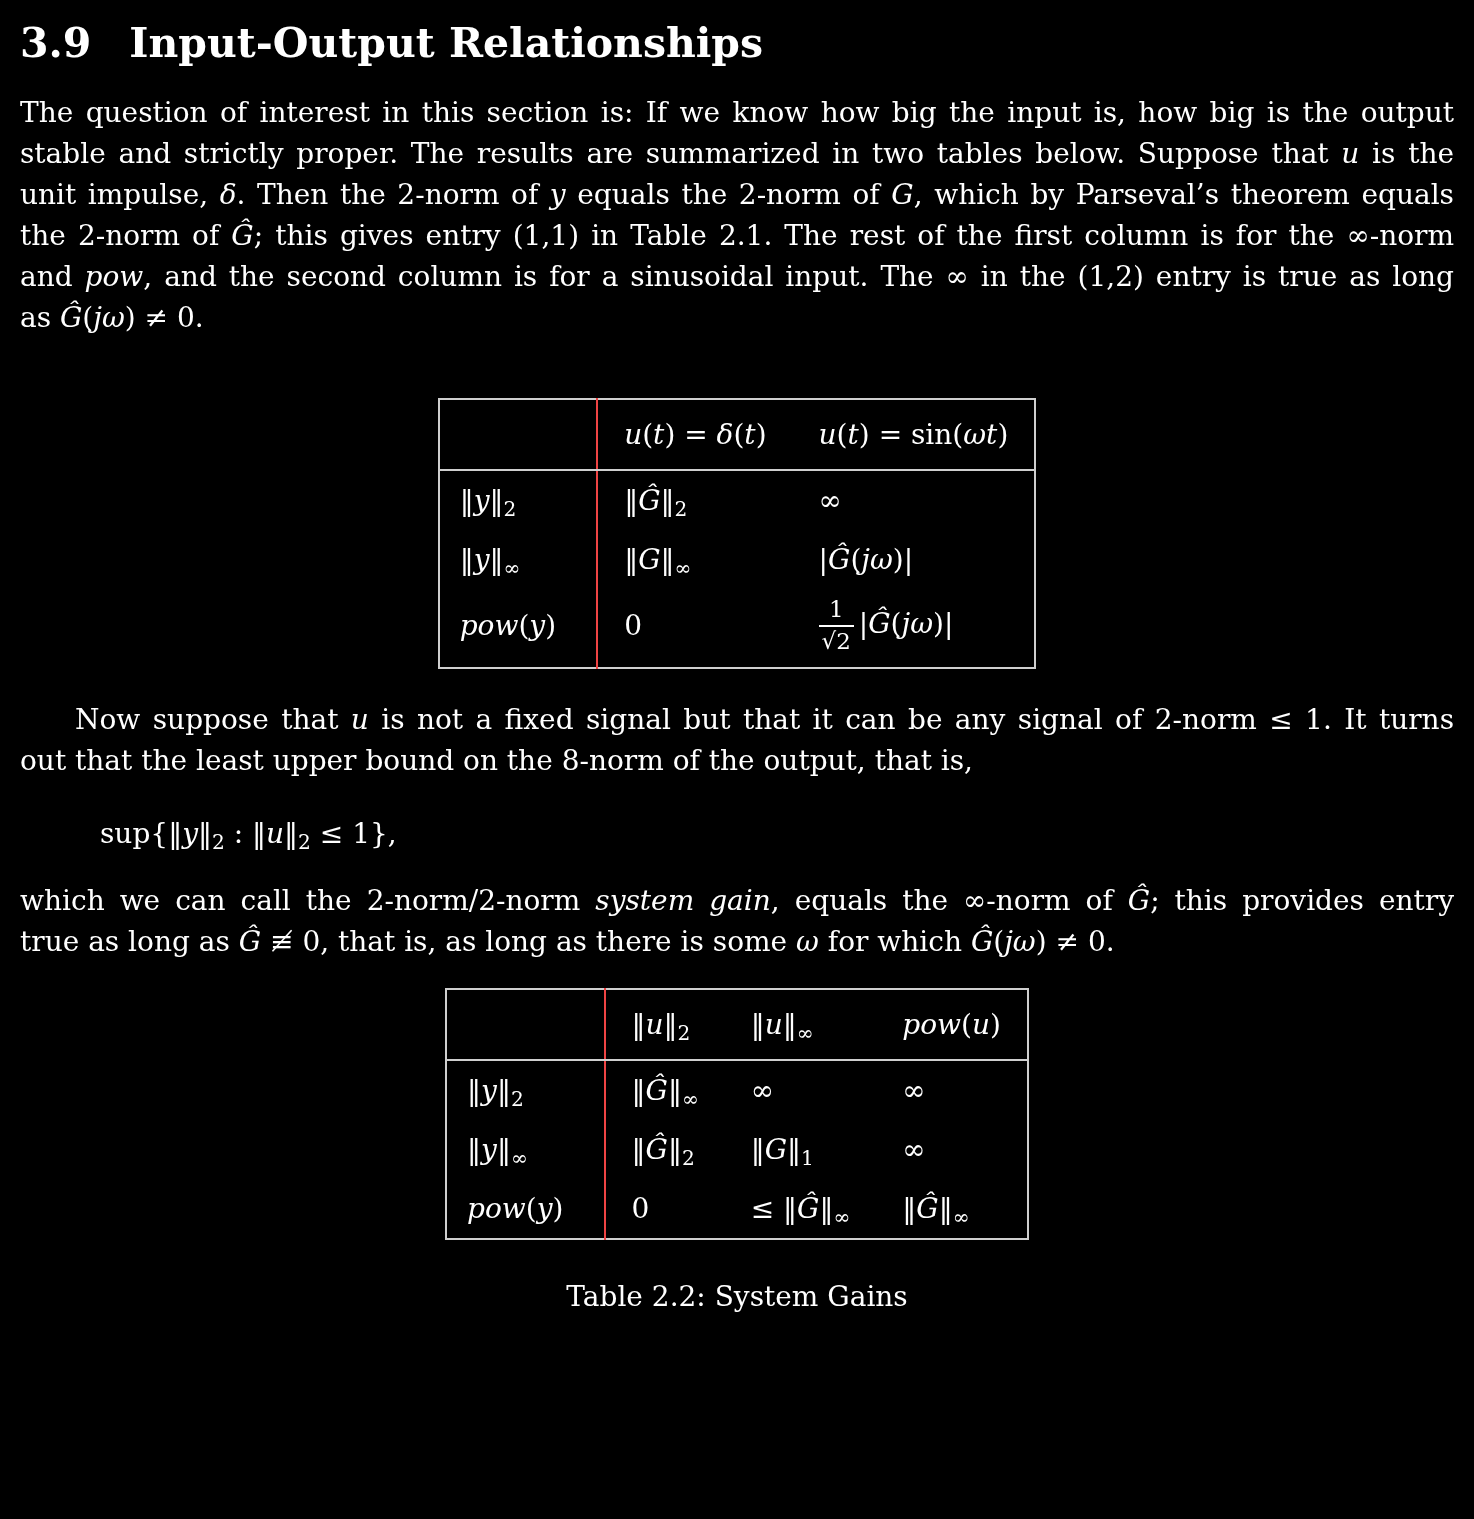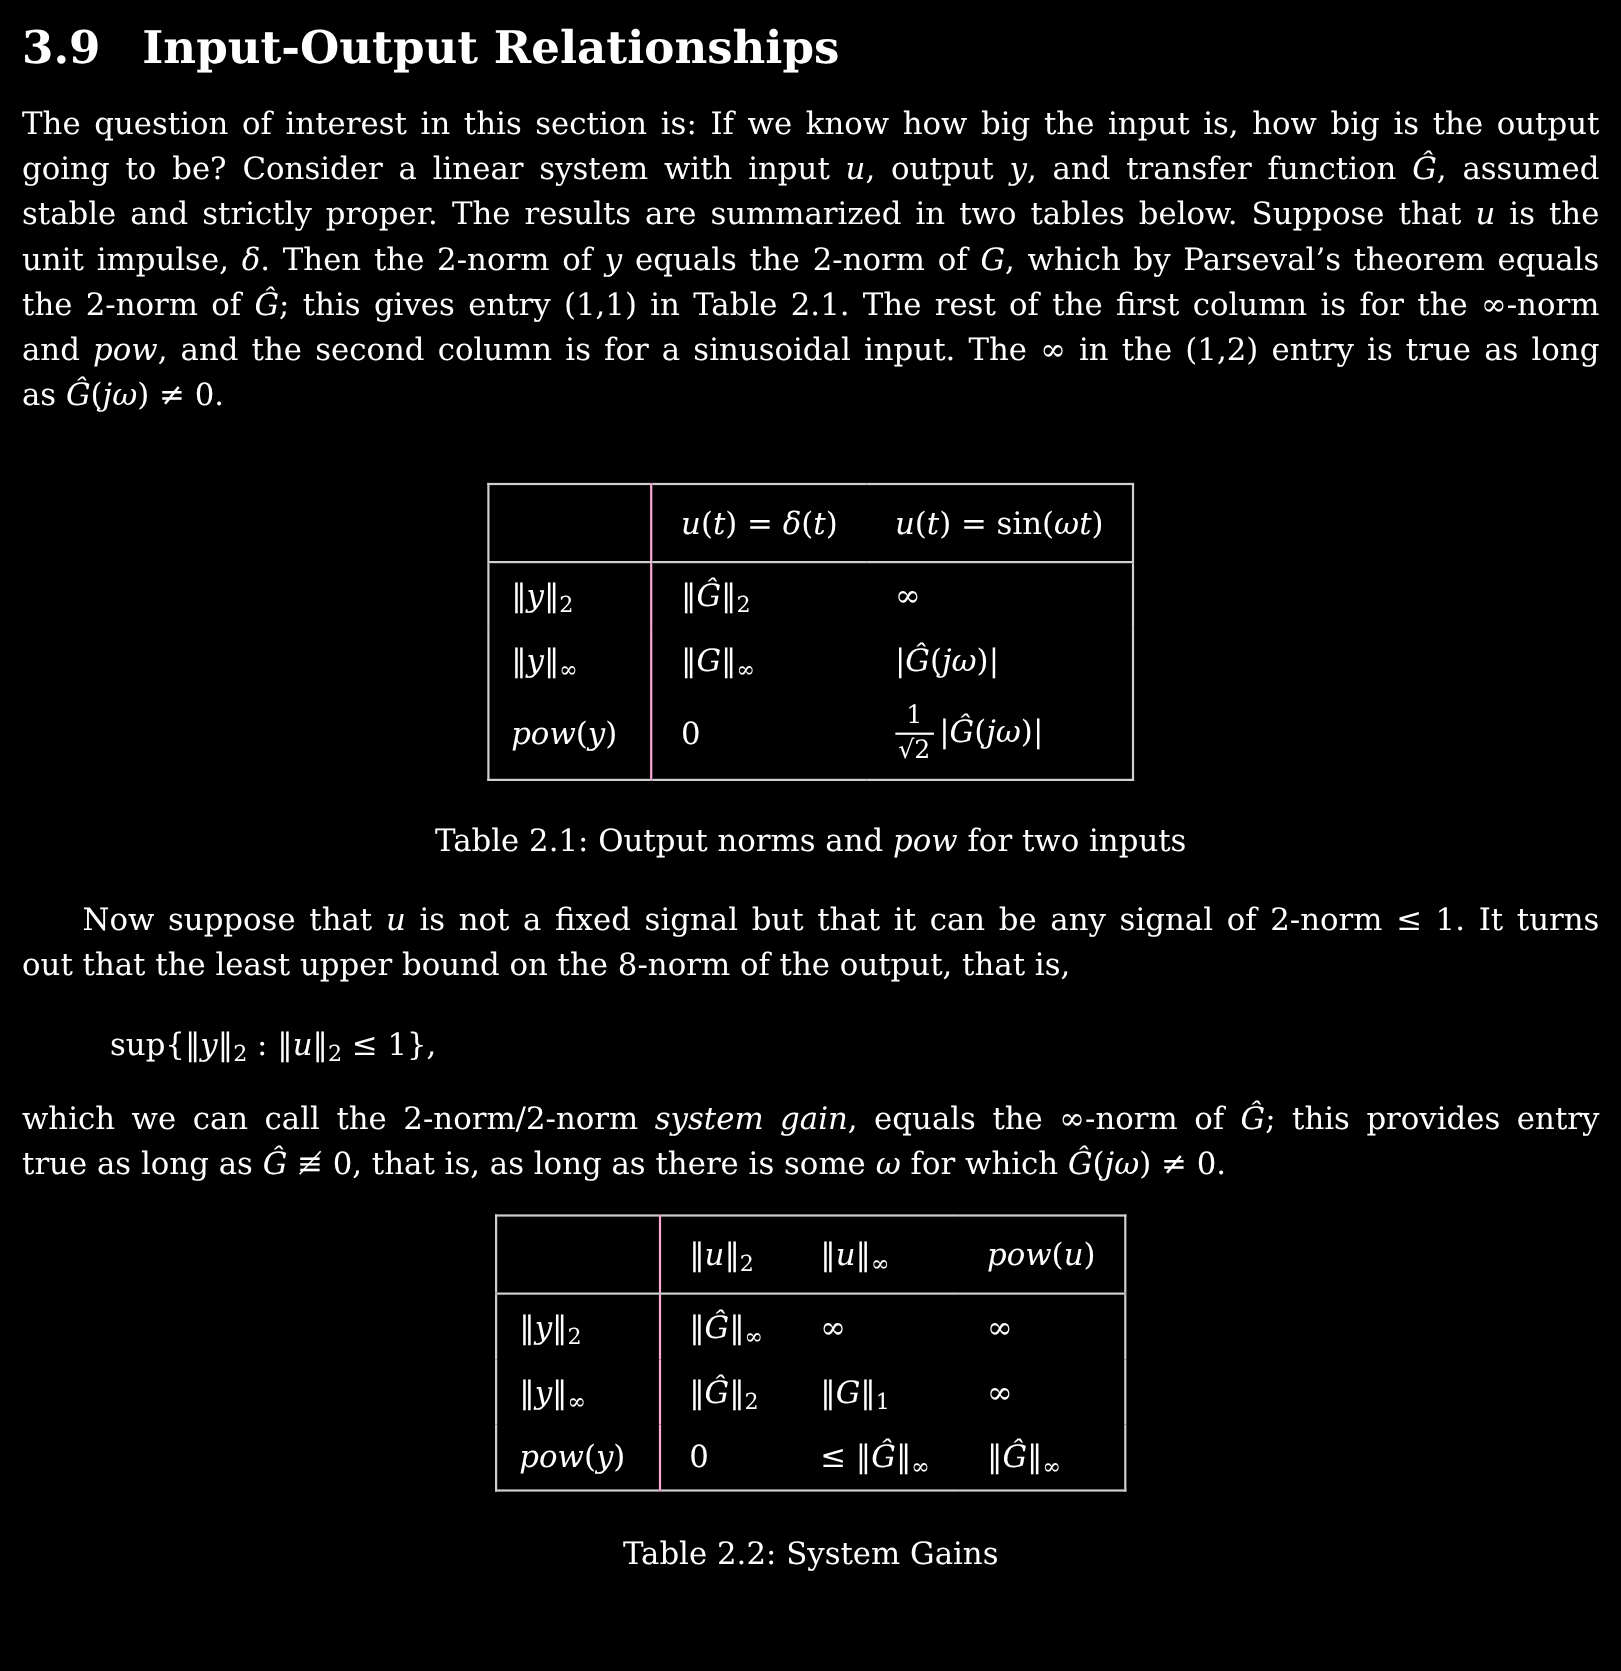--- a/index.html
+++ b/index.html
@@ -16,21 +16,21 @@
   .para.p2{margin-top:30px;}
   .para.p3{margin-top:26px;}
   .line{line-height:41px;text-align:justify;text-align-last:justify;}
   .line.last{text-align:justify;text-align-last:left;}
   .line.indent{text-indent:55px;}
   i{font-style:italic;}
   sub{font-size:0.72em;line-height:0;vertical-align:-0.28em;}
   table.t{border-collapse:collapse;margin:60px auto 0 auto;border:2px solid #cfcfcf;font-size:28px;}
   table.t2{margin-top:26px;}
   .t td{text-align:left;padding:9px 26px;line-height:41px;}
-  .t td.lbl{text-align:left;border-right:2px solid #f9a8d4;padding-left:20px;padding-right:30px;min-width:92px;}
+  .t td.lbl{text-align:left;border-right:2px solid #ef4444;padding-left:20px;padding-right:40px;min-width:92px;}
   .t tr.head td{border-bottom:2px solid #cfcfcf;padding-top:14px;padding-bottom:14px;}
   .t tr.powrow td{padding-top:6px;padding-bottom:10px;}
   .caption{text-align:center;margin-top:34px;line-height:41px;}
   .caption.cap2{margin-top:36px;}
   .equation{margin:32px 0 0 80px;line-height:41px;}
   .hl{background:#0f1822;padding:3px 5px;}
   .frac{display:inline-flex;flex-direction:column;align-items:center;vertical-align:middle;
         font-size:0.82em;line-height:1.3;margin-right:5px;}
   .frac .den{border-top:2px solid #ffffff;padding:0 3px;}
 </style>
@@ -38,21 +38,20 @@
 <body>
 
 <div class="page">
 
   <h1 class="title">
     <span class="sec-num">3.9</span><span>Input-Output Relationships</span>
   </h1>
 
   <div class="para">
     <div class="line">The question of interest in this section is: If we know how big the input is, how big is the output</div>
-    <div class="line">going to be? Consider a linear system with input <i>u</i>, output <i>y</i>, and transfer function <i>Ĝ</i>, assumed</div>
     <div class="line">stable and strictly proper. The results are summarized in two tables below. Suppose that <i>u</i> is the</div>
     <div class="line">unit impulse, <i>δ</i>. Then the 2-norm of <i>y</i> equals the 2-norm of <i>G</i>, which by Parseval’s theorem equals</div>
     <div class="line">the 2-norm of <i>Ĝ</i>; this gives entry (1,1) in Table 2.1. The rest of the first column is for the ∞-norm</div>
     <div class="line">and <i>pow</i>, and the second column is for a sinusoidal input. The ∞ in the (1,2) entry is true as long</div>
     <div class="line last">as <i>Ĝ</i>(<i>jω</i>) ≠ 0.</div>
   </div>
 
   <table class="t t1">
     <tbody>
         <tr class="head">
@@ -76,21 +75,20 @@
       <td>
         <span class="frac">
           <span class="num">1</span>
           <span class="den">√2</span>
         </span><span>|<i>Ĝ</i>(<i>jω</i>)|</span>
       </td>
     </tr>
   </tbody>
     </table>
 
-  <div class="caption">Table 2.1: Output norms and <i>pow</i> for two inputs</div>
 
   <div class="para p2">
     <div class="line indent">Now suppose that <i>u</i> is not a fixed signal but that it can be any signal of 2-norm ≤ 1. It turns</div>
     <div class="line last">out that the least upper bound on the 8-norm of the output, that is,</div>
   </div>
 
   <div class="equation">sup{‖<i>y</i>‖<sub>2</sub> : ‖<i>u</i>‖<sub>2</sub> ≤ 1},</div>
 
   <div class="para p3">
     <div class="line">which we can call the 2-norm/2-norm <i>system gain</i>, equals the ∞-norm of <i>Ĝ</i>; this provides entry</div>

